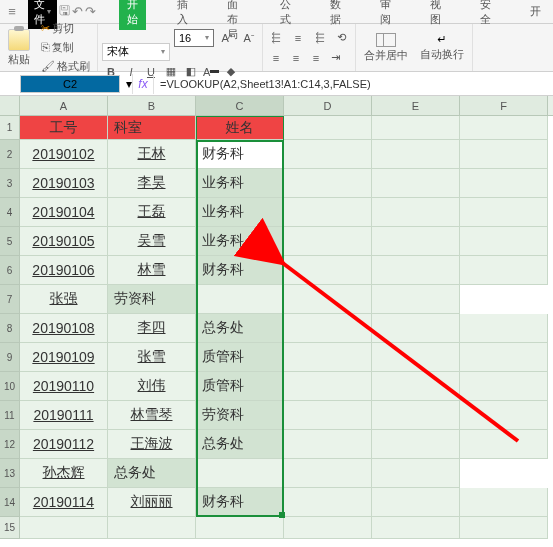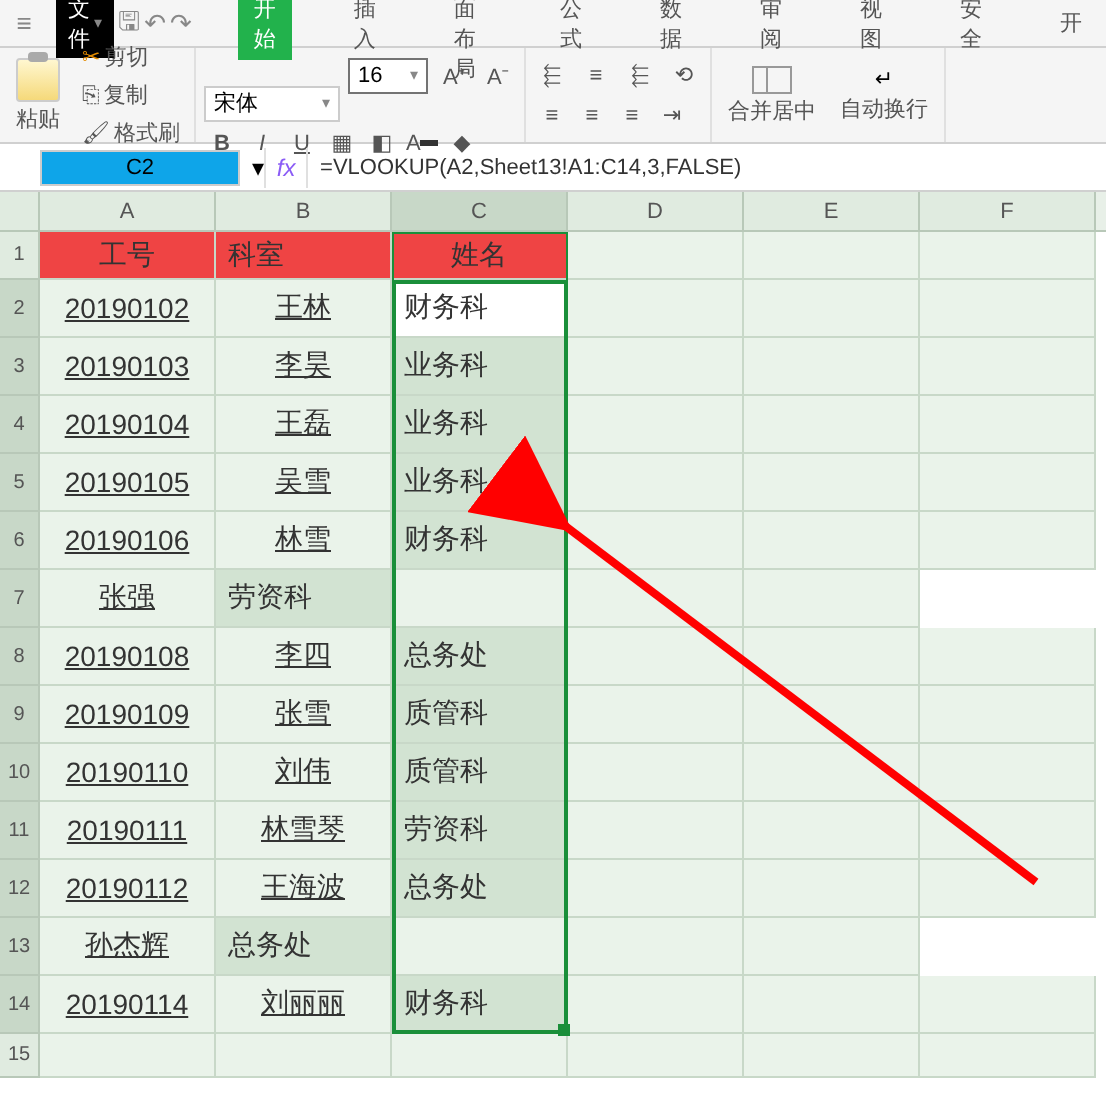--- a/index.html
+++ b/index.html
@@ -27,21 +27,21 @@
 .size-select { border: 1px solid #737373; background: #fff; padding: 1px 4px; font-size: 11px; width: 40px; height: 18px; display: flex; align-items: center; justify-content: space-between; }
 .format-btn { width: 18px; height: 18px; display: inline-flex; align-items: center; justify-content: center; color: #555; border: 1px solid transparent; }
 .format-row { display: flex; gap: 2px; margin-top: 2px; }
 .color-strip { width: 14px; height: 3px; background: #333; }
 .merge-btn { display: flex; flex-direction: column; align-items: center; padding: 2px 4px; gap: 1px; }
 .merge-icon { width: 20px; height: 14px; border: 1px solid #999; display: inline-block; position: relative; }
 .merge-icon::before { content: ""; position: absolute; left: 6px; top: 0; bottom: 0; width: 1px; background: #999; }
 
 
 .namebox-row { height: 24px; display: flex; align-items: center; border-bottom: 1px solid #d0d0d0; background: #fff; }
-.namebox { width: 100px; border: 1px solid #ccc; margin: 2px 6px 2px 20px; padding: 2px 6px; font-size: 11px; background: #0ea5e9; text-align: center; }
+.namebox { width: 100px; border: 1px solid #ccc; margin: 2px 6px 2px 20px; padding: 2px 6px; font-size: 11px; background: #0369a1; text-align: center; }
 .fx-btn { width: 22px; height: 20px; display: flex; align-items: center; justify-content: center; font-style: italic; color: #8b5cf6; border-left: 1px solid #e0e0e0; border-right: 1px solid #e0e0e0; }
 .formula-input { flex: 1; padding: 2px 6px; font-size: 11px; color: #333; }
 
 
 .grid { position: relative; }
 .col-headers { display: flex; height: 20px; background: #e8f0e8; border-bottom: 1px solid #b8c8b8; }
 .corner { width: 20px; border-right: 1px solid #b8c8b8; background: #e0ebe0; }
 .col-h { border-right: 1px solid #b8c8b8; text-align: center; font-size: 11px; color: #555; line-height: 20px; background: #e0ebe0; }
 .col-A { width: 88px; } .col-B { width: 88px; } .col-C { width: 88px; }
 .col-D { width: 88px; } .col-E { width: 88px; } .col-F { width: 88px; }

